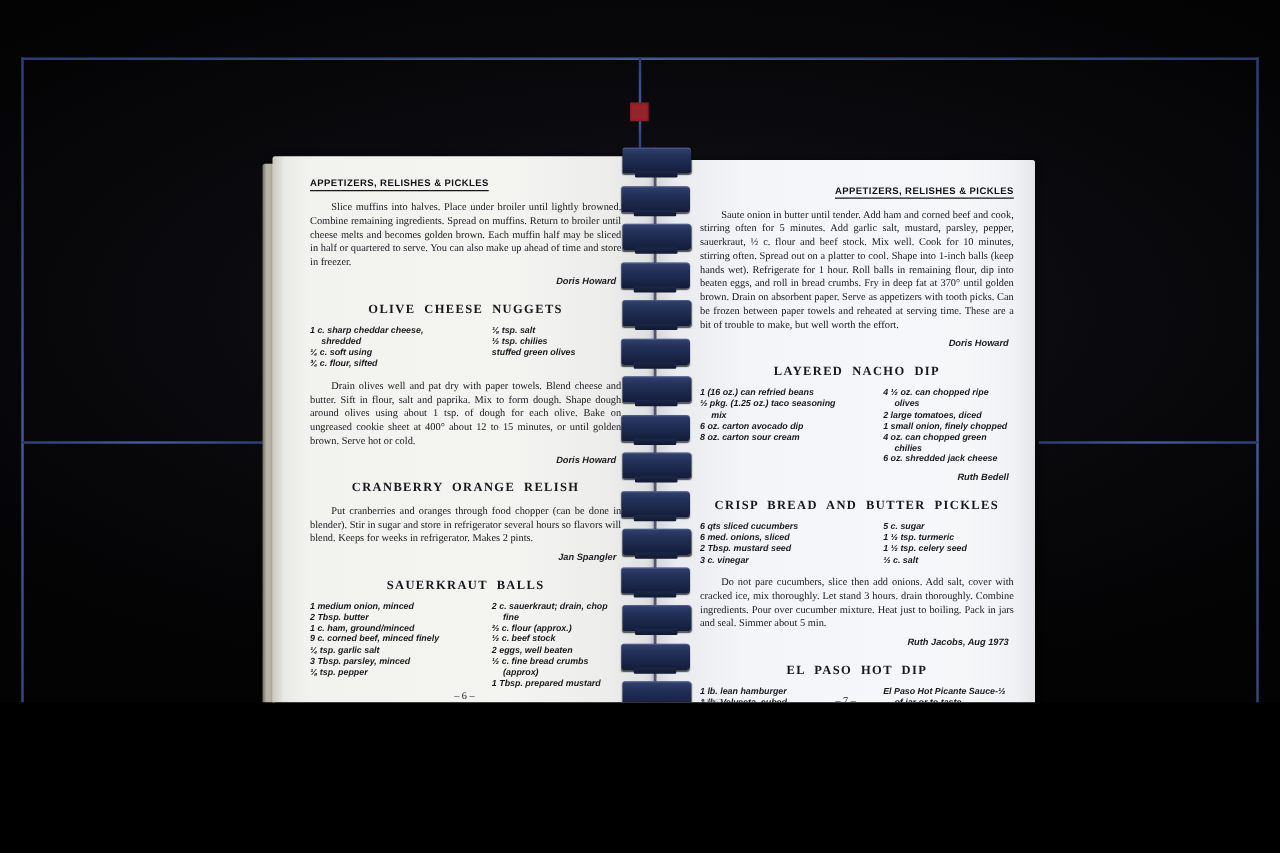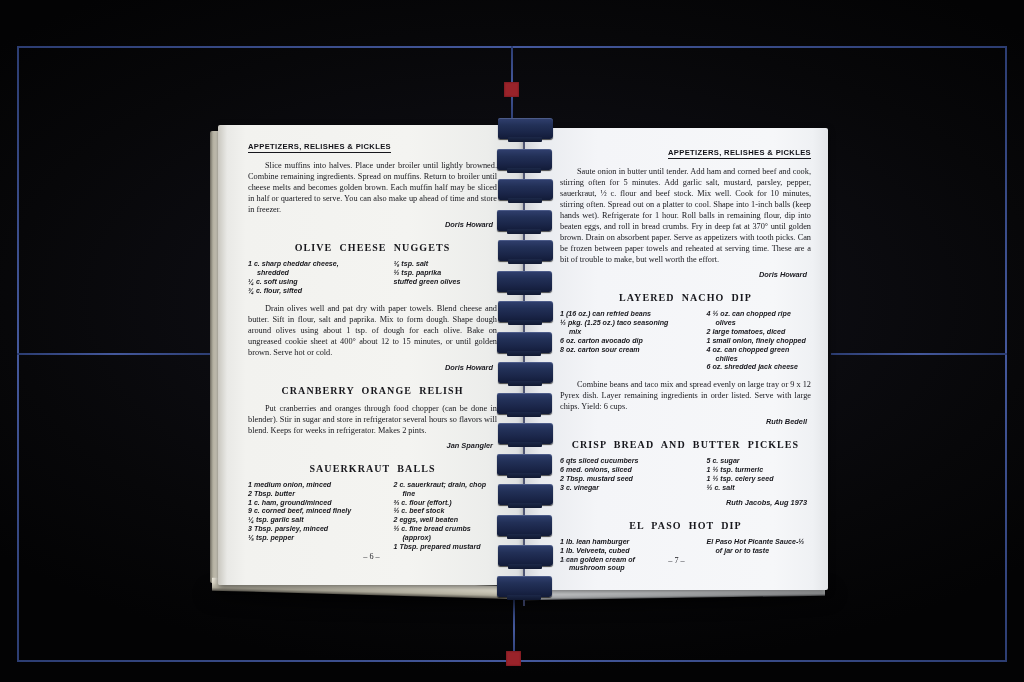--- a/index.html
+++ b/index.html
@@ -1,16 +1,16 @@
 <!DOCTYPE html>
 <html><head>
 <meta charset="utf-8">
 <style>
   html,body{margin:0;padding:0;background:#000;}
-  .stage{position:relative;width:1024px;height:682px;overflow:hidden;
+  .stage{position:relative;width:1024px;height:562px;overflow:hidden;
     background:radial-gradient(ellipse 70% 55% at 51% 44%, #14141a 0%, #0c0c11 40%, #070709 72%, #030304 100%);
     font-family:"Liberation Serif", serif;}
   
   .fline{position:absolute;background:linear-gradient(90deg,#2c3d72,#44589c,#2c3d72);}
   .fline.vert{background:linear-gradient(180deg,#2c3d72,#44589c,#2c3d72);}
   .redsq{position:absolute;width:15px;height:15px;background:#99232a;box-shadow:0 0 2px #5a1216 inset;}
   
   .book-shadow{position:absolute;left:206px;top:584px;width:628px;height:20px;background:#000;filter:blur(9px);opacity:.85;border-radius:50%;}
   .stack-left{position:absolute;left:210px;top:131px;width:10px;height:452px;
     background:linear-gradient(90deg,#6f6c61 0%,#b9b5a6 30%,#e8e4d4 70%,#d8d5c8 100%);border-radius:2px 0 0 2px;}
@@ -82,21 +82,21 @@
 
       <div class="rtitle">OLIVE CHEESE NUGGETS</div>
       <div class="ingcols">
         <div class="c1">
             <div class="ing-line">1 c. sharp cheddar cheese, shredded</div>
             <div class="ing-line">¼ c. soft using</div>
             <div class="ing-line">¾ c. flour, sifted</div>
           </div>
         <div class="c2">
             <div class="ing-line">⅛ tsp. salt</div>
-            <div class="ing-line">½ tsp. paprika</div>
+            <div class="ing-line">½ tsp. chilies</div>
             <div class="ing-line">stuffed green olives</div>
           </div>
       </div>
       <p class="body-par">Drain olives well and pat dry with paper towels.  Blend cheese and butter.  Sift in flour, salt and paprika.  Mix to form dough.  Shape dough around olives using about 1 tsp. of dough for each olive.  Bake on ungreased cookie sheet at 400° about 12 to 15 minutes, or until golden brown.  Serve hot or cold.</p>
       <div class="attrib">Doris Howard</div>
 
       <div class="rtitle">CRANBERRY ORANGE RELISH</div>
       <p class="body-par">Put cranberries and oranges through food chopper (can be done in blender).  Stir in sugar and store in refrigerator several hours so flavors will blend.  Keeps for weeks in refrigerator.  Makes 2 pints.</p>
       <div class="attrib">Jan Spangler</div>
 
@@ -106,21 +106,21 @@
             <div class="ing-line">1 medium onion, minced</div>
             <div class="ing-line">2 Tbsp. butter</div>
             <div class="ing-line">1 c. ham, ground/minced</div>
             <div class="ing-line">9 c. corned beef, minced finely</div>
             <div class="ing-line">¼ tsp. garlic salt</div>
             <div class="ing-line">3 Tbsp. parsley, minced</div>
             <div class="ing-line">⅛ tsp. pepper</div>
           </div>
         <div class="c2">
             <div class="ing-line">2 c. sauerkraut; drain, chop fine</div>
-            <div class="ing-line">⅔ c. flour (effort.)</div>
+            <div class="ing-line">⅔ c. flour (approx.)</div>
             <div class="ing-line">½ c. beef stock</div>
             <div class="ing-line">2 eggs, well beaten</div>
             <div class="ing-line">½ c. fine bread crumbs (approx)</div>
             <div class="ing-line">1 Tbsp. prepared mustard</div>
           </div>
       </div>
 
       <div class="pageno pn-l">– 6 –</div>
     </div>
   </div>
@@ -141,38 +141,38 @@
             <div class="ing-line">8 oz. carton sour cream</div>
           </div>
         <div class="c2">
             <div class="ing-line">4 ½ oz. can chopped ripe olives</div>
             <div class="ing-line">2 large tomatoes, diced</div>
             <div class="ing-line">1 small onion, finely chopped</div>
             <div class="ing-line">4 oz. can chopped green chilies</div>
             <div class="ing-line">6 oz. shredded jack cheese</div>
           </div>
       </div>
-      <p class="body-par">Combine beans and taco mix and spread evenly on large tray or 9 x 12 Pyrex dish.  Layer remaining ingredients in order listed.  Serve with large chips.  Yield: 6 cups.</p>
       <div class="attrib">Ruth Bedell</div>
 
       <div class="rtitle">CRISP BREAD AND BUTTER PICKLES</div>
       <div class="ingcols">
         <div class="c1">
             <div class="ing-line">6 qts sliced cucumbers</div>
             <div class="ing-line">6 med. onions, sliced</div>
             <div class="ing-line">2 Tbsp. mustard seed</div>
             <div class="ing-line">3 c. vinegar</div>
           </div>
         <div class="c2">
             <div class="ing-line">5 c. sugar</div>
             <div class="ing-line">1 ½ tsp. turmeric</div>
             <div class="ing-line">1 ½ tsp. celery seed</div>
             <div class="ing-line">½ c. salt</div>
           </div>
       </div>
+      <p class="body-par">Do not pare cucumbers, slice then add onions.  Add salt, cover with cracked ice, mix thoroughly.  Let stand 3 hours.  drain thoroughly.  Combine ingredients.  Pour over cucumber mixture.  Heat just to boiling.  Pack in jars and seal.  Simmer about 5 min.</p>
       <div class="attrib">Ruth Jacobs, Aug 1973</div>
 
       <div class="rtitle">EL PASO HOT DIP</div>
       <div class="ingcols">
         <div class="c1">
             <div class="ing-line">1 lb. lean hamburger</div>
             <div class="ing-line">1 lb. Velveeta, cubed</div>
             <div class="ing-line">1 can golden cream of mushroom soup</div>
           </div>
         <div class="c2">

